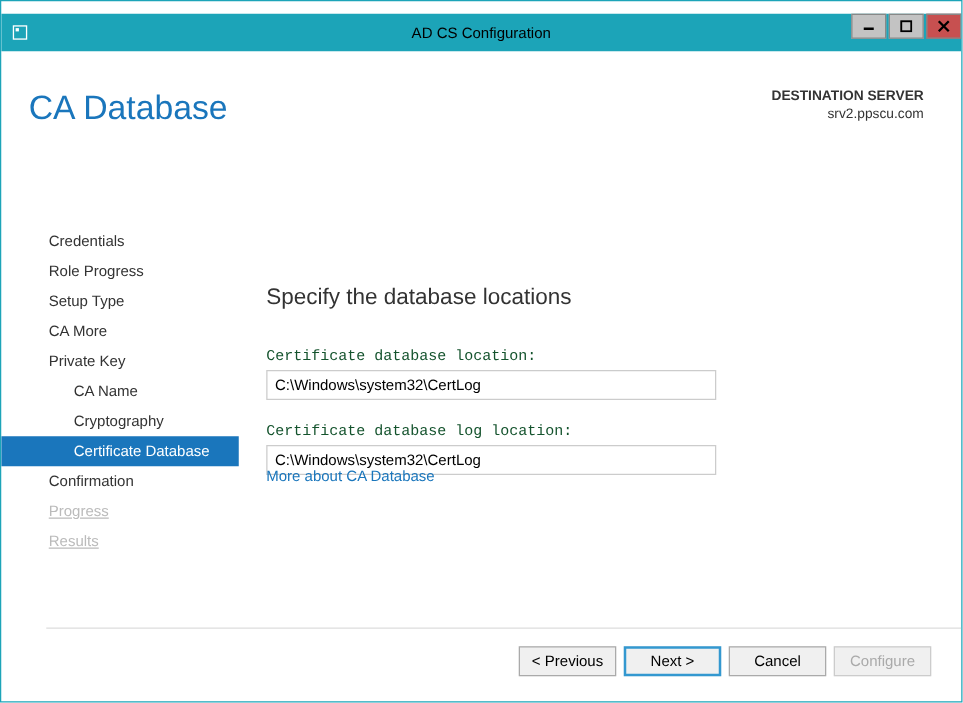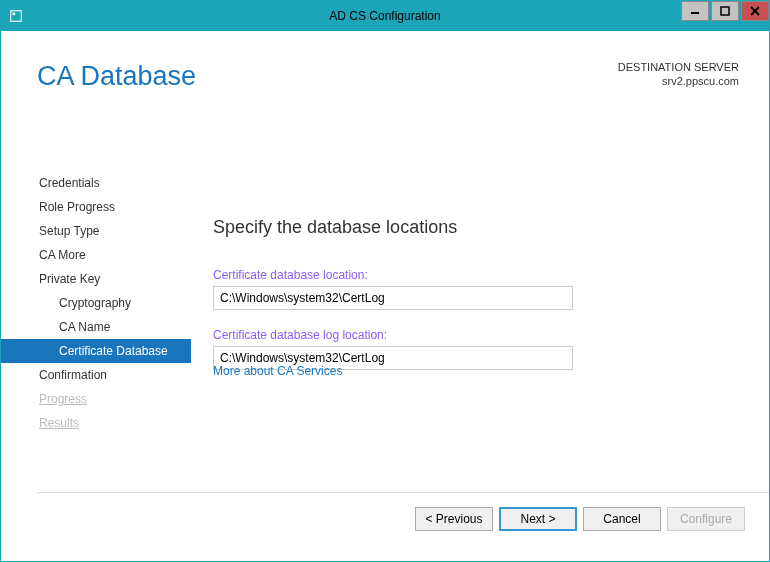--- a/index.html
+++ b/index.html
@@ -1,40 +1,40 @@
 <!DOCTYPE html>
 <html><head>
 <meta charset="utf-8">
 <style>
   * { box-sizing: border-box; margin: 0; padding: 0; }
   body { font-family: "Segoe UI", Arial, sans-serif; background: #fff; width: 770px; height: 562px; overflow: hidden; border: 1px solid #1ca4b8; }
   
-  .titlebar { height: 30px; background: #1ca4b8; display: flex; align-items: center; position: relative; }
+  .titlebar { height: 30px; background: #1ca4b8; display: flex; align-items: center; position: relative; margin-top: 10px; }
   .titlebar .icon { width: 30px; height: 30px; display: flex; align-items: center; justify-content: center; color: #fff; }
   .titlebar .title { position: absolute; left: 0; right: 0; text-align: center; color: #000; font-size: 12px; pointer-events: none; }
   .window-controls { position: absolute; right: 0; top: 0; display: flex; height: 22px; }
   .window-btn { width: 28px; height: 20px; background: #c3c3c3; border: 1px solid #888; margin-left: 2px; display: flex; align-items: center; justify-content: center; font-size: 11px; cursor: default; }
   .window-btn.close { background: #c75050; color: #000; }
   
-  .header-row { display: flex; justify-content: space-between; padding: 30px 30px 10px 36px; }
+  .header-row { display: flex; justify-content: space-between; padding: 30px 30px 10px 22px; }
   .page-title { font-size: 27px; font-weight: 300; color: #1a76bc; }
   .dest { text-align: right; font-size: 11px; }
-  .dest .label { font-weight: normal; color: #333; }
+  .dest .label { font-weight: bold; color: #333; }
   .dest .server { color: #333; margin-top: 2px; }
   
   .body-row { display: flex; height: 390px; align-items: center; }
   .sidebar { width: 190px; padding-top: 12px; }
   .sidebar-item { font-size: 12px; padding: 5px 0 5px 38px; color: #333; cursor: pointer; }
   .sidebar-item.sub { padding-left: 58px; }
   .sidebar-item.active { background: #1a76bc; color: #fff; }
   .sidebar-item.disabled { color: #bbb; text-decoration: underline; }
   
   .main { flex: 1; padding: 10px 30px 0 22px; position: relative; }
   .main h2 { font-size: 18px; font-weight: 400; color: #333; margin-bottom: 30px; }
-  .field-label { font-size: 12px; color: #8b5cf6; margin-bottom: 4px; }
+  .field-label { font-size: 12px; color: #14532d; margin-bottom: 4px; font-family: Liberation Mono, monospace; }
   .text-input { width: 360px; height: 24px; border: 1px solid #ccc; padding: 2px 6px; font-size: 12px; font-family: inherit; margin-bottom: 18px; }
   .more-link { position: absolute; bottom: 10px; left: 22px; color: #1a76bc; font-size: 12px; cursor: pointer; }
   
   .footer { border-top: 1px solid #ddd; padding: 14px 24px; display: flex; justify-content: flex-end; gap: 6px; margin-left: 36px; }
   .btn { min-width: 78px; height: 24px; font-size: 12px; font-family: inherit; background: #f0f0f0; border: 1px solid #aaa; cursor: pointer; }
   .btn.default { border: 2px solid #3398d0; }
   .btn:disabled { color: #aaa; border-color: #ccc; }
 </style>
 </head>
 <body>
@@ -75,34 +75,34 @@
   </div>
 </div>
 
 <div class="body-row">
   <div class="sidebar" id="sidebar">
       <div class="sidebar-item">Credentials</div>
       <div class="sidebar-item">Role Progress</div>
       <div class="sidebar-item">Setup Type</div>
       <div class="sidebar-item">CA More</div>
       <div class="sidebar-item">Private Key</div>
+      <div class="sidebar-item sub">CA Name</div>
       <div class="sidebar-item sub">Cryptography</div>
-      <div class="sidebar-item sub">CA Name</div>
       <div class="sidebar-item sub active">Certificate Database</div>
       <div class="sidebar-item">Confirmation</div>
       <div class="sidebar-item disabled">Progress</div>
       <div class="sidebar-item disabled">Results</div>
     </div>
   <div class="main">
     <h2>Specify the database locations</h2>
     <div class="field-label">Certificate database location:</div>
     <input class="text-input" type="text" value="C:\Windows\system32\CertLog" style="">
     <div class="field-label">Certificate database log location:</div>
     <input class="text-input" type="text" value="C:\Windows\system32\CertLog" style="">
-    <div class="more-link">More about CA Services</div>
+    <div class="more-link">More about CA Database</div>
   </div>
 </div>
 
 <div class="footer">
   <button class="btn">&lt; Previous</button>
   <button class="btn default">Next &gt;</button>
   <button class="btn">Cancel</button>
   <button class="btn" disabled="">Configure</button>
 </div>
 

